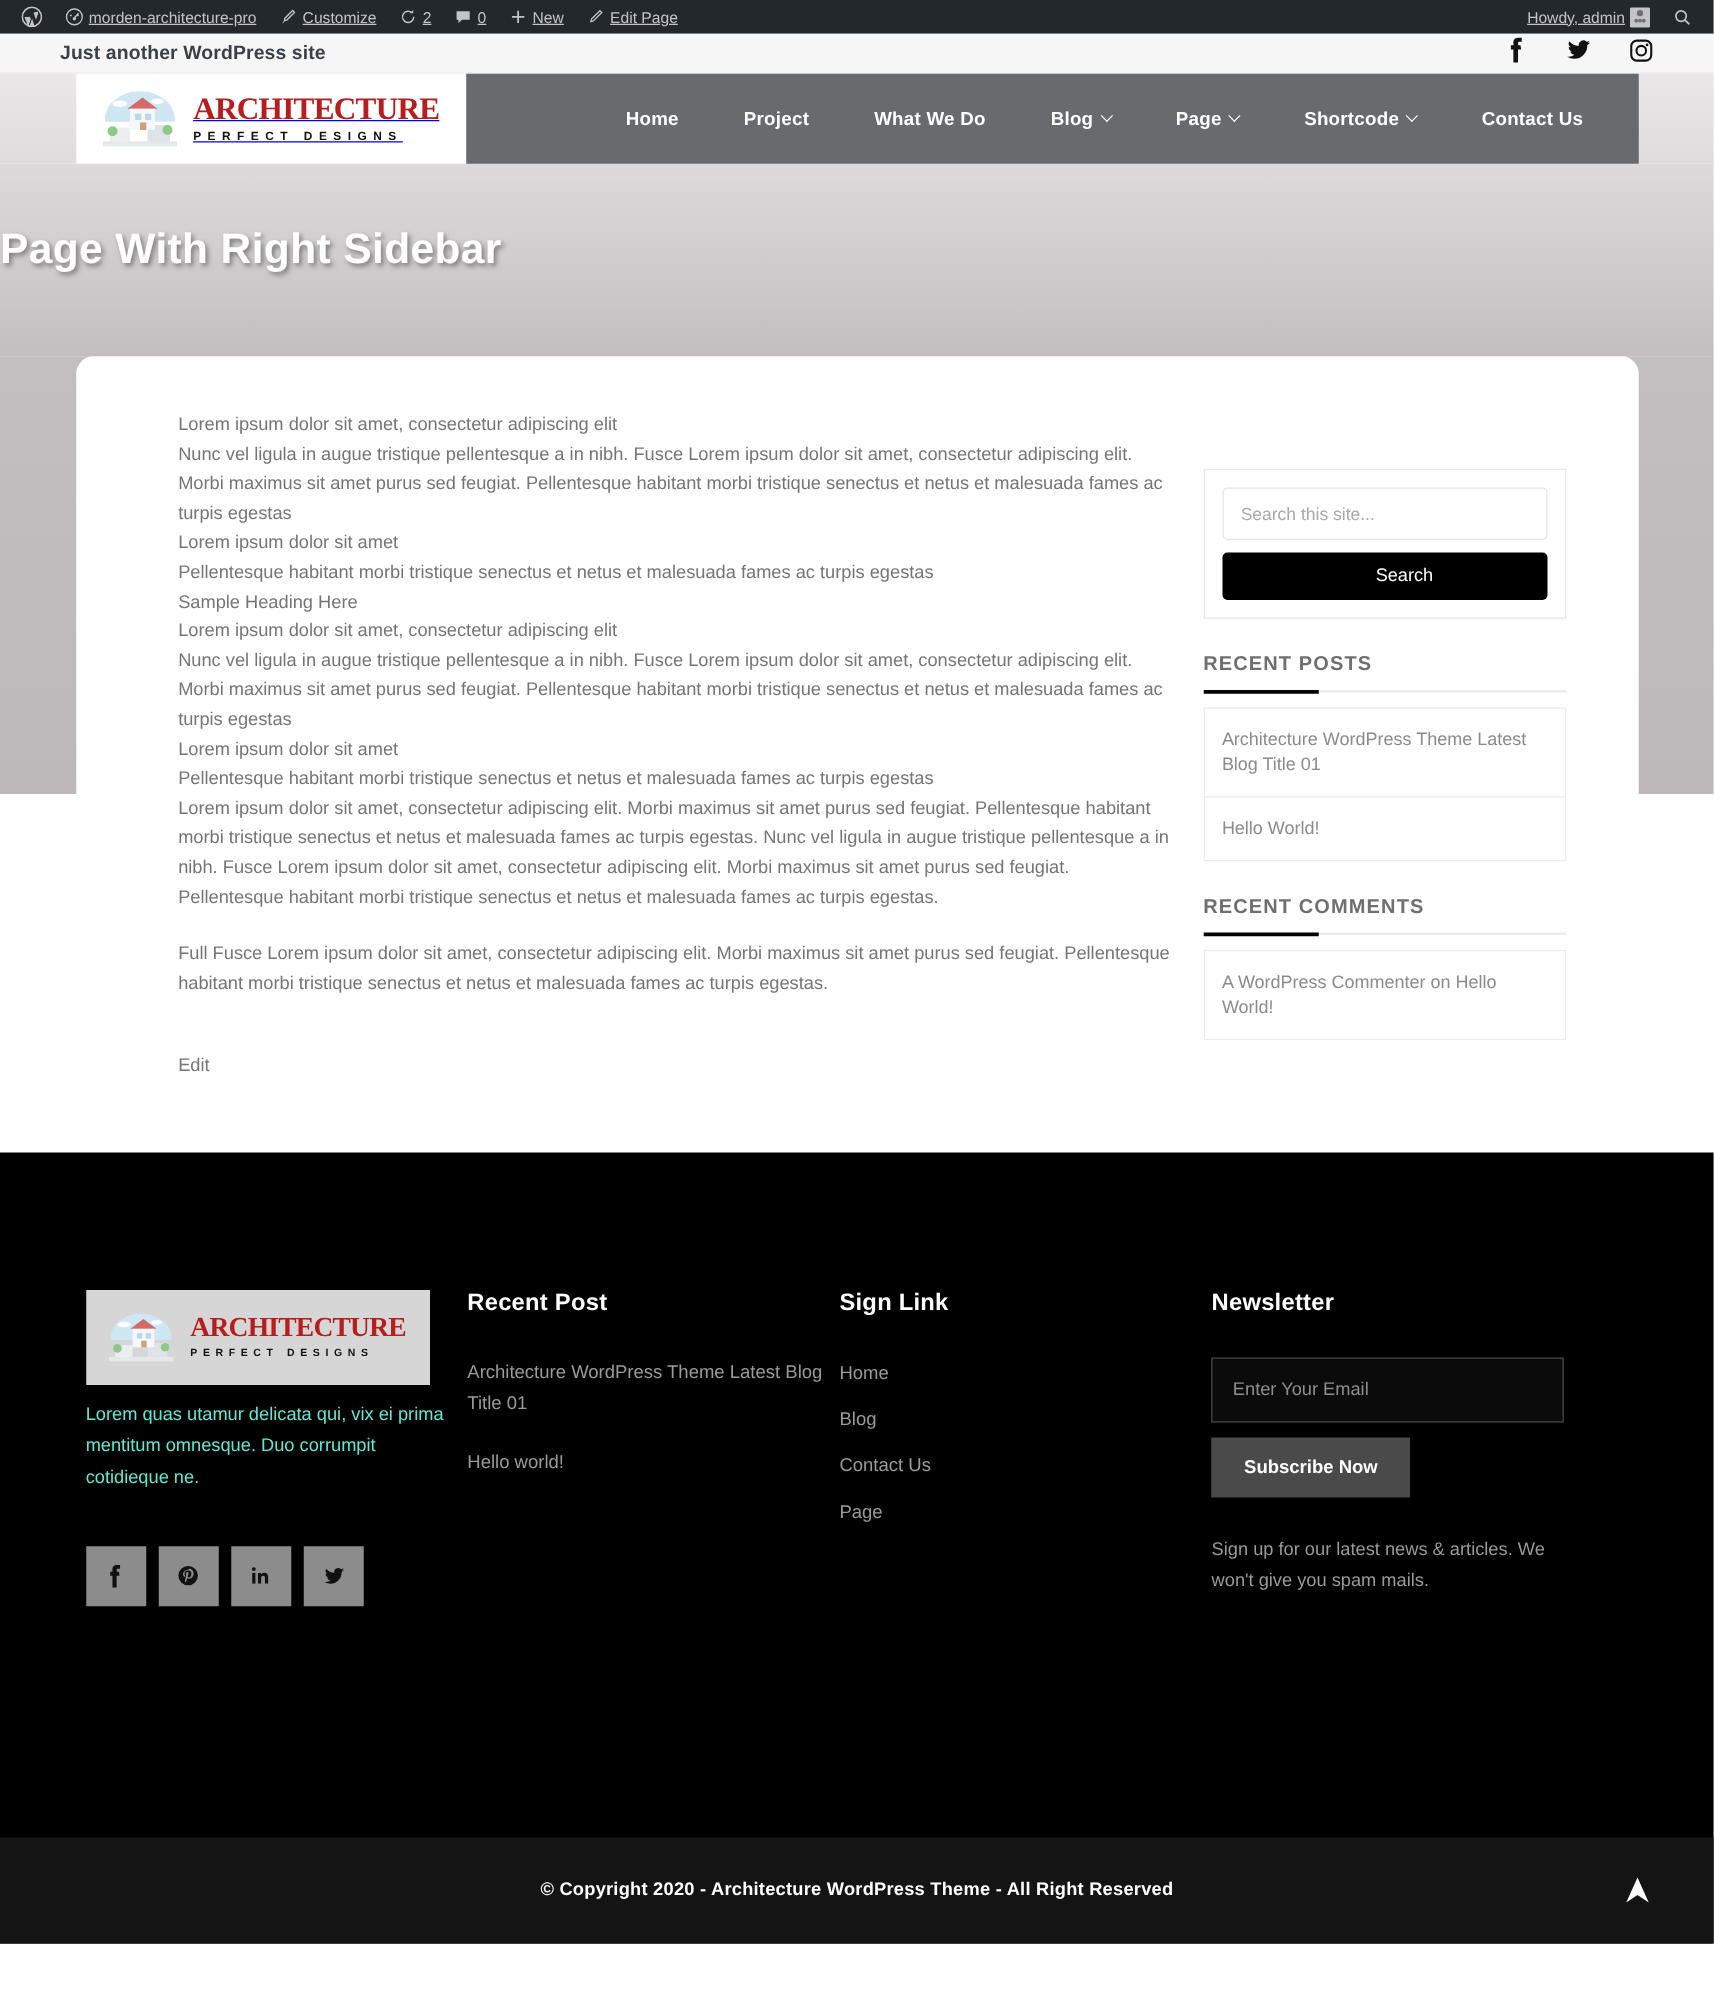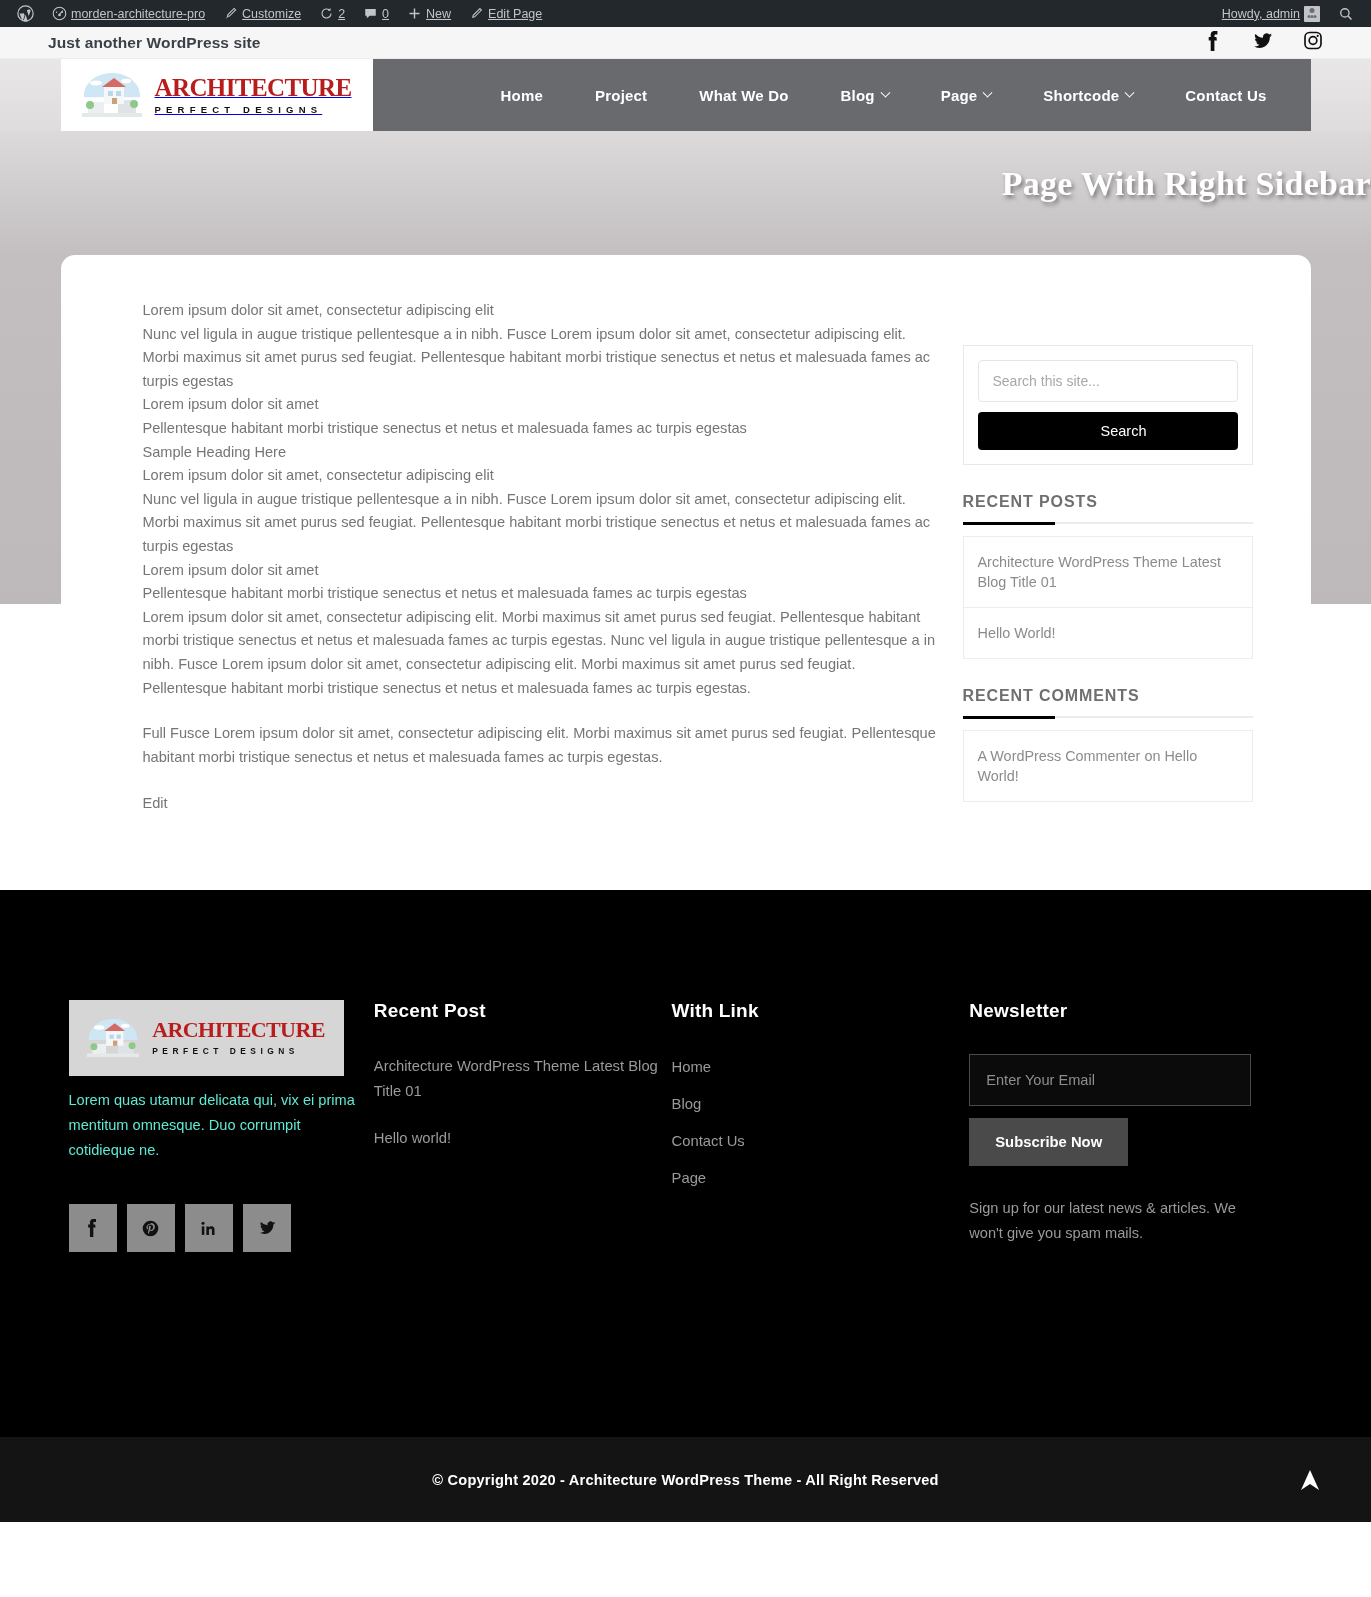--- a/index.html
+++ b/index.html
@@ -143,26 +143,25 @@
     font-size: 9.5px;
     letter-spacing: 5.2px;
     color: #111;
     font-weight: bold;
     margin-top: 3px;
   }
 
   
   .banner {
     background: linear-gradient(180deg, #dcdadb 0%, #c3bfc1 100%);
-    height: 124px;
-    display: flex;
-    align-items: center;
-    justify-content: flex-end;
+    height: 154px;
+    display: flex;
+    align-items: center;
+    justify-content: flex-start;
     padding-bottom: 18px;
-    font-family: Liberation Serif, serif;
   }
   .banner h1 {
     font-size: 34px;
     font-weight: bold;
     color: #ffffff;
     letter-spacing: .3px;
     text-shadow: 2px 3px 4px rgba(60,55,58,.55);
   }
 
   
@@ -194,21 +193,21 @@
     margin-bottom: 0;
   }
   .content-col p { margin-bottom: 22px; }
   .block-lines { margin-bottom: 22px; }
   .block-lines .ln { margin: 0; }
   .edit-link {
     color: #757575;
     font-size: 14.6px;
     text-decoration: none;
     display: inline-block;
-    margin-top: 4px;
+    margin-top: 24px;
     text-align: right;
   }
 
   
   .widget { margin-bottom: 28px; }
   .search-widget {
     border: 1px solid #e8e8e8;
     padding: 14px;
   }
   .search-input {
@@ -682,21 +681,21 @@
         <li class="frecent-item">
           <a href="#">Architecture WordPress Theme Latest Blog Title 01</a>
         </li>
         <li class="frecent-item">
           <a href="#">Hello world!</a>
         </li>
       </ul>
     </div>
 
     <div class="fcol fcol-quick">
-      <div class="footer-title">With Link</div>
+      <div class="footer-title">Sign Link</div>
       <ul class="footer-link-list">
         <li class="fquick-item">
           <a href="#">Home</a>
         </li>
         <li class="fquick-item">
           <a href="#">Blog</a>
         </li>
         <li class="fquick-item">
           <a href="#">Contact Us</a>
         </li>

